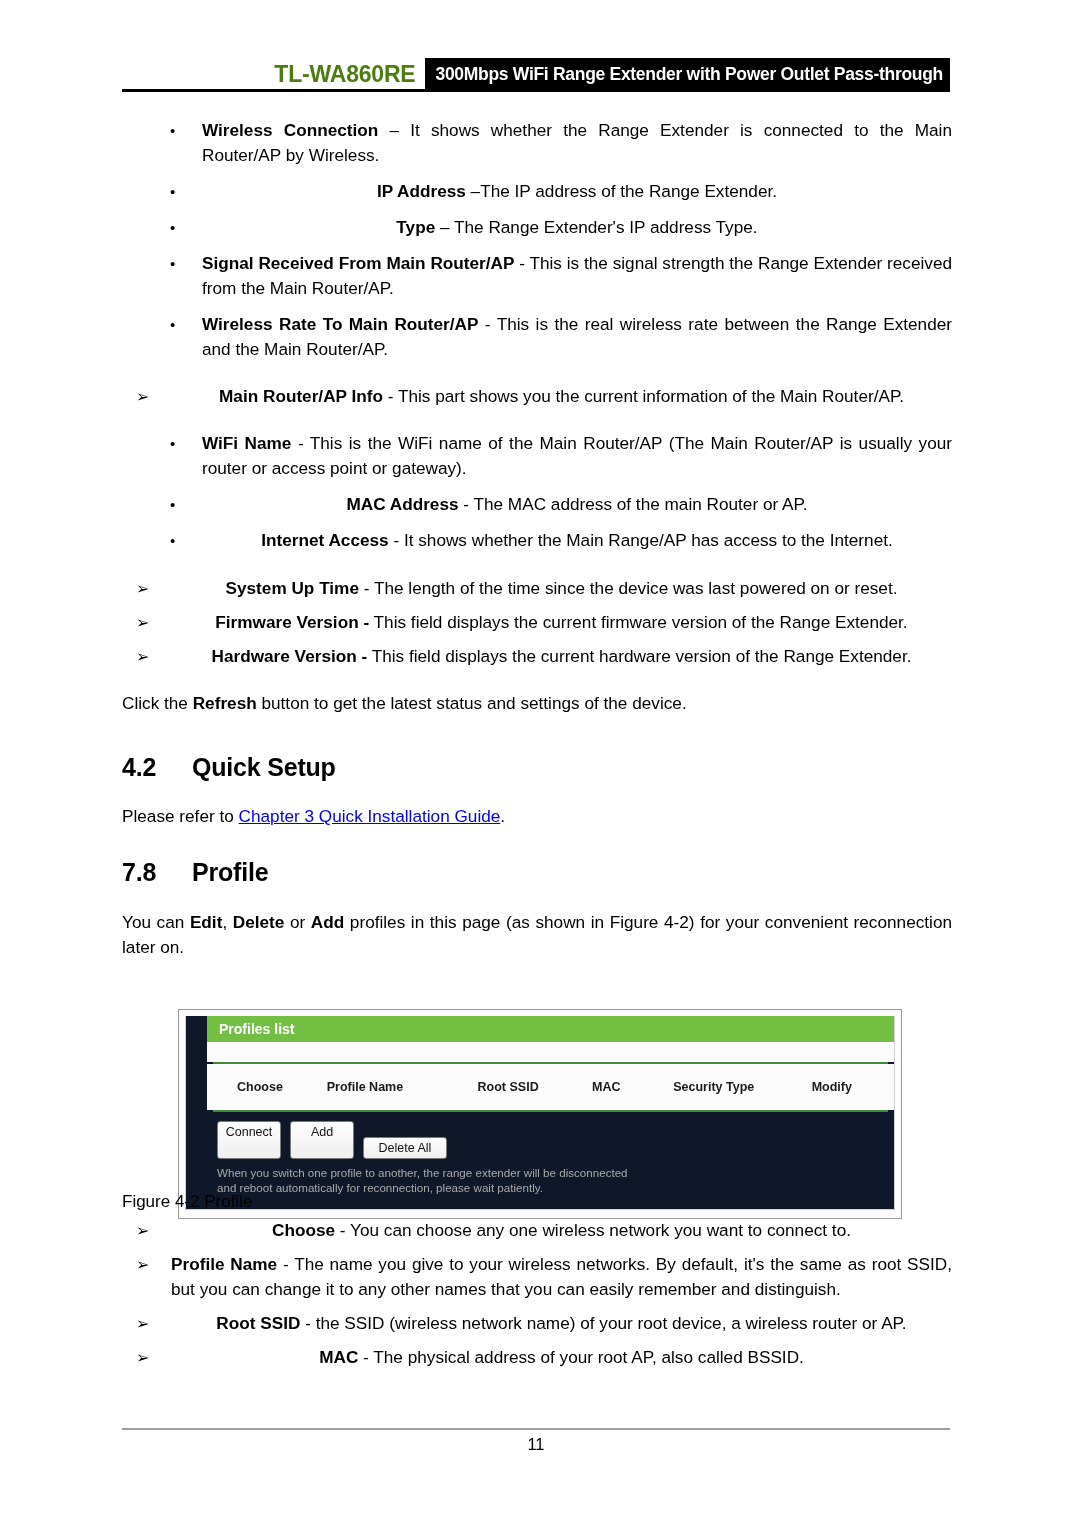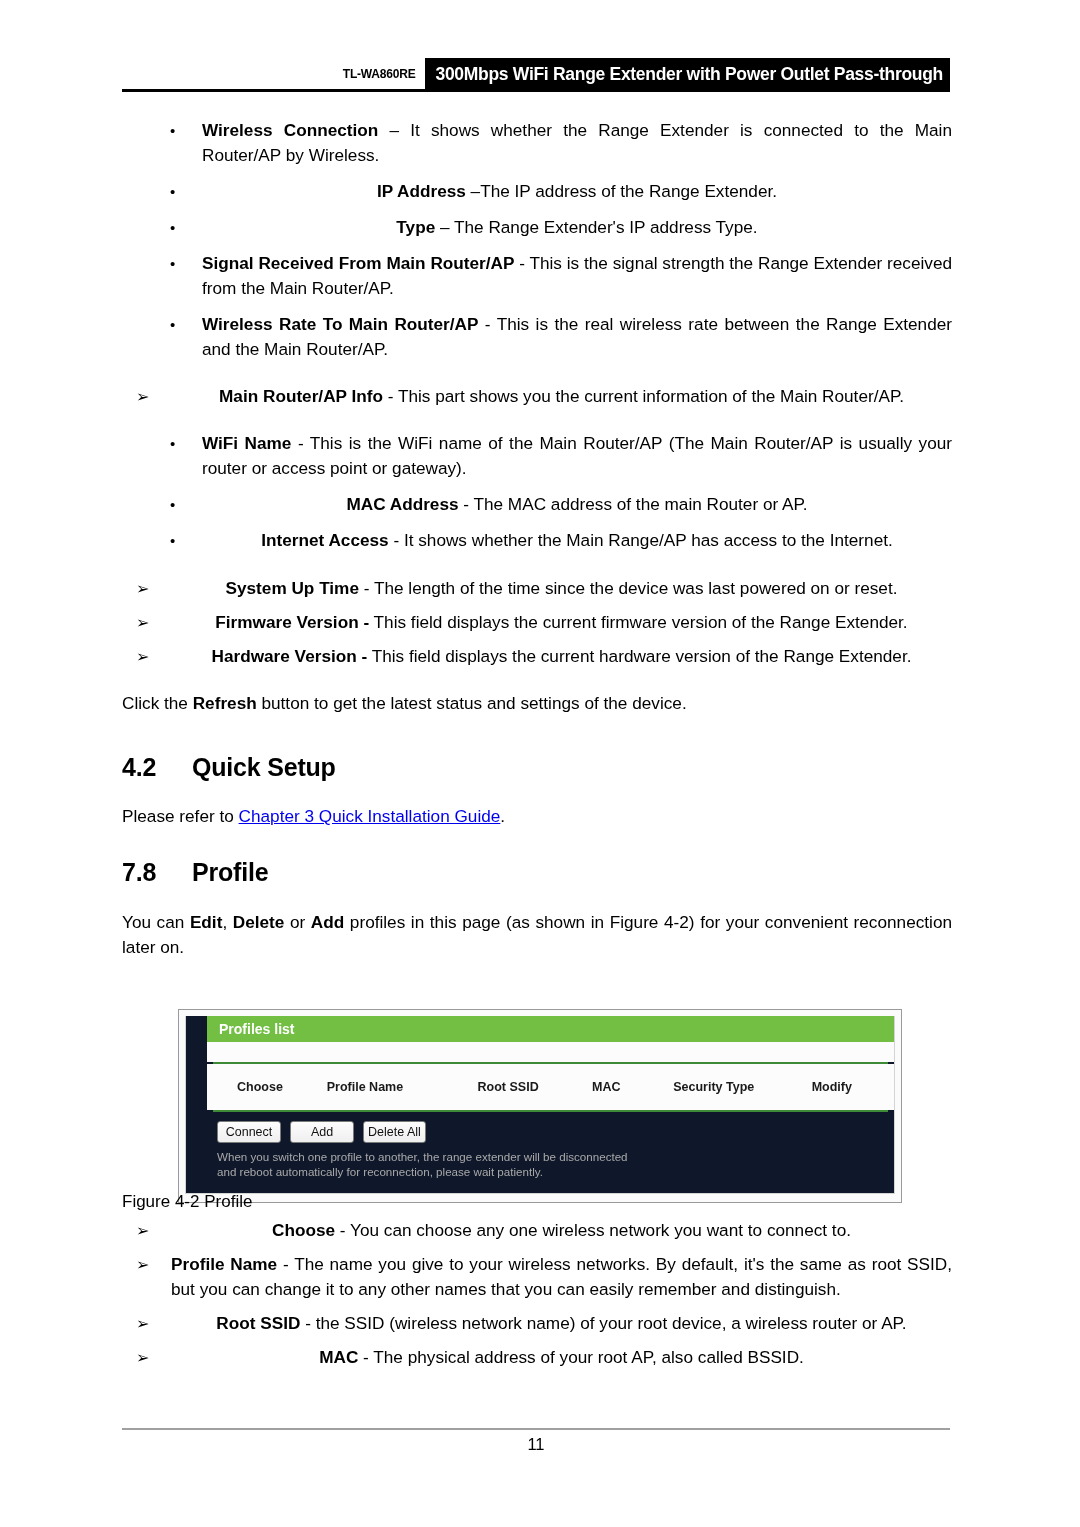--- a/index.html
+++ b/index.html
@@ -28,24 +28,24 @@
     position: absolute;
     left: 122px;
     top: 58px;
     width: 828px;
     height: 32px;
     display: flex;
     align-items: stretch;
     justify-content: flex-end;
   }
   .header-model {
-    font-size: 12px;
+    font-size: 23px;
     font-weight: bold;
     letter-spacing: -0.2px;
-    color: #000000;
+    color: #4d7c0f;
     display: flex;
     align-items: center;
     padding-right: 10px;
     white-space: nowrap;
   }
   .header-tagline {
     background: #000000;
     color: #ffffff;
     font-size: 17.5px;
     font-weight: bold;
@@ -209,21 +209,21 @@
     font-size: 12.5px;
     font-family: "Liberation Sans", sans-serif;
     color: #111;
     padding: 3px 0;
     text-align: center;
     box-sizing: border-box;
     cursor: default;
   }
   .ui-btn.w1 { width: 64px; }
   .ui-btn.w2 { width: 64px; }
-  .ui-btn.w3 { width: 63px; }
+  .ui-btn.w3 { width: 84px; margin-top: 16px; }
 
   .ui-note {
     color: #a9a9a9;
     font-size: 11.6px;
     line-height: 15px;
     padding: 4px 10px 14px 10px;
   }
 
   .fig-caption {
     position: absolute;

